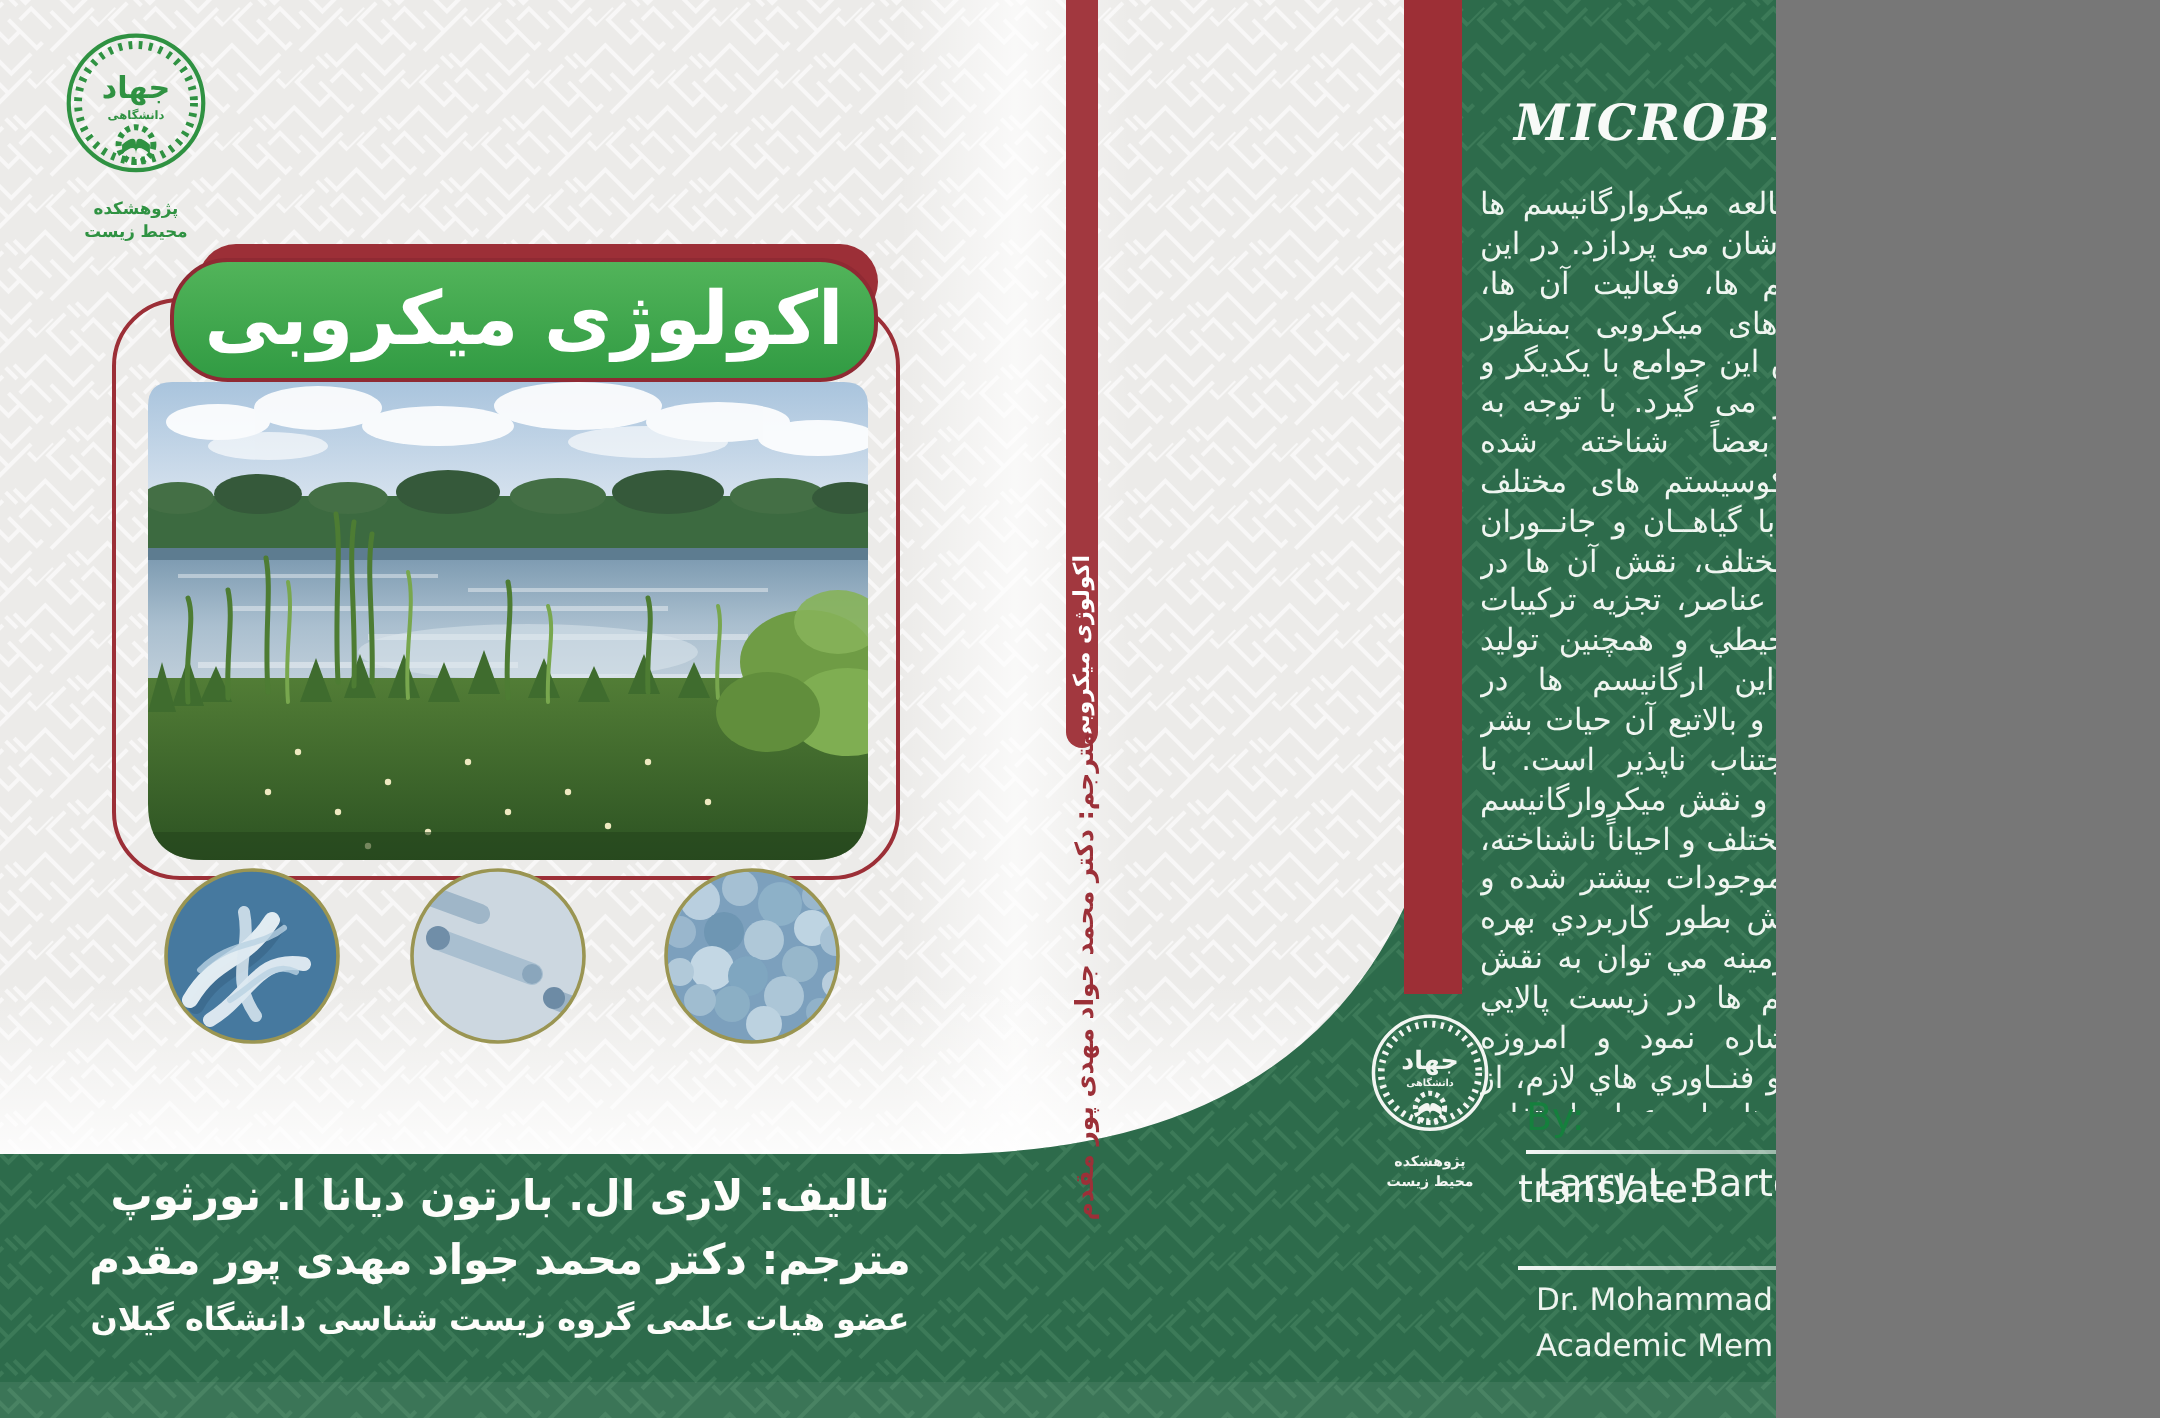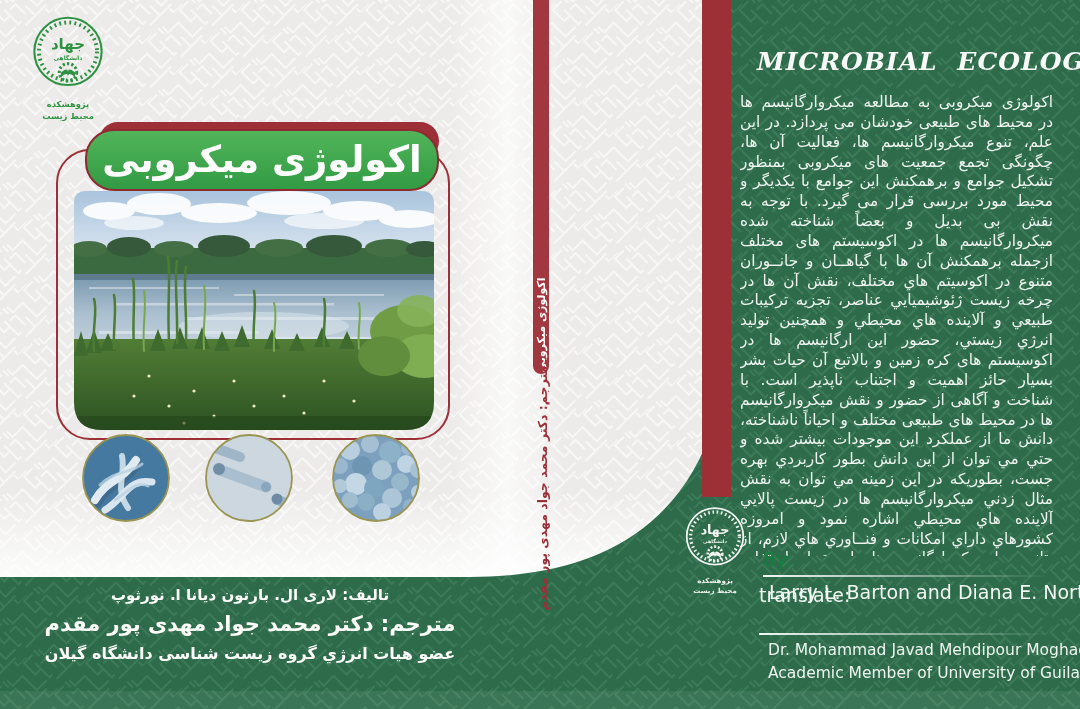--- a/index.html
+++ b/index.html
@@ -1,34 +1,34 @@
 <!DOCTYPE html>
 <html lang="fa"><head>
 <meta charset="utf-8">
 <style>
   html,body{margin:0;padding:0;background:#777;}
-  #canvas{position:relative;width:1080px;height:709px;overflow:hidden;
+  #canvas{position:relative;width:888px;height:709px;overflow:hidden;
           background:#ecebe9;font-family:"DejaVu Sans",sans-serif;}
   .abs{position:absolute;}
   svg text{font-family:"DejaVu Sans",sans-serif;}
 
   
   .front-frame{left:56px;top:149px;width:390px;height:287px;
                border:2.5px solid #9c2f37;border-radius:34px;}
   .banner-shadow{left:99px;top:122px;width:340px;height:38px;
                  background:#9c2f37;border-radius:19px;}
   .banner{left:85px;top:129px;width:350px;height:58px;border-radius:29px;
           background:linear-gradient(#52b45a,#319b43);
           border:2px solid #8f2a33;display:flex;align-items:center;justify-content:center;}
   .banner span{direction:rtl;color:#ffffff;font-weight:bold;font-size:37px;
                line-height:50px;white-space:nowrap;}
   .photo-svg{left:74px;top:191px;}
   .circles-svg{left:70px;top:430px;}
   .front-credits{left:30px;top:586px;width:440px;text-align:center;direction:rtl;color:#fdfdfa;}
-  .front-credits .l1{font-size:15px;font-weight:bold;margin-bottom:8px;white-space:nowrap;}
+  .front-credits .l1{font-size:21px;font-weight:bold;margin-bottom:8px;white-space:nowrap;}
   .front-credits .l2{font-size:21px;font-weight:bold;margin-bottom:8px;white-space:nowrap;}
   .front-credits .l3{font-size:16px;font-weight:bold;white-space:nowrap;}
 
   
   .spine-capsule{left:533px;top:0;width:16px;height:374px;background:#a2383f;
                  border-radius:0 0 8px 8px;}
   .spine-title{left:541px;top:325px;transform:translate(-50%,-50%) rotate(-90deg);
                white-space:nowrap;direction:rtl;color:#ffffff;font-size:11px;font-weight:bold;}
   .spine-translator{left:542px;top:488px;transform:translate(-50%,-50%) rotate(-90deg);
                white-space:nowrap;direction:rtl;color:#9c3038;font-size:12.5px;font-weight:bold;}
@@ -277,21 +277,21 @@
         <circle cx="348" cy="62" r="7" fill="#bed2e0"></circle>
           <circle cx="264" cy="24" r="7" fill="#8aadc6"></circle>
       </g>
       <circle cx="306" cy="48" r="43" fill="none" stroke="#9a9552" stroke-width="1.8"></circle>
     </g>
   </svg>
 
   <div class="abs front-credits">
     <div class="l1">تالیف: لاری ال. بارتون  دیانا ا. نورثوپ</div>
     <div class="l2">مترجم: دکتر محمد جواد مهدی پور مقدم</div>
-    <div class="l3">عضو هیات انرژي گروه زیست شناسی دانشگاه گیلان</div>
+    <div class="l3">عضو هیات علمی گروه زیست شناسی دانشگاه گیلان</div>
   </div>
 
   <div class="abs spine-capsule"></div>
   <div class="abs spine-title">اکولوژی میکروبی</div>
   <div class="abs spine-translator">مترجم:  دکتر محمد جواد مهدی پور مقدم</div>
 
   <div class="abs back-title">MICROBIAL ECOLOGY</div>
   <div class="abs back-summary">اکولوژی میکروبی به مطالعه میکروارگانیسم ها در محیط های طبیعی خودشان می پردازد. در این علم، تنوع میکروارگانیسم ها، فعالیت آن ها، چگونگی تجمع جمعیت های میکروبی بمنظور تشکیل جوامع و برهمکنش این جوامع با یکدیگر و محیط مورد بررسی قرار می گیرد. با توجه به نقش بی بدیل و بعضاً شناخته شده میکروارگانیسم ها در اکوسیستم های مختلف ازجمله برهمکنش آن ها با گیاهــان و جانــوران متنوع در اکوسیتم هاي مختلف، نقش آن ها در چرخه زیست ژئوشیمیايي عناصر، تجزیه ترکیبات طبیعي و آلاینده هاي محیطي و همچنین تولید انرژي زیستي، حضور این ارگانیسم ها در اکوسیستم های کره زمین و بالاتبع آن حیات بشر بسیار حائز اهمیت و اجتناب ناپذیر است. با شناخت و آگاهی از حضور و نقش میکروارگانیسم ها در محیط های طبیعی مختلف و احیاناً ناشناخته، دانش ما از عملکرد این موجودات بیشتر شده و حتي مي توان از این دانش بطور کاربردي بهره جست، بطوریکه در این زمینه مي توان به نقش مثال زدني میکروارگانیسم ها در زیست پالايي آلاینده هاي محیطي اشاره نمود و امروزه کشورهاي داراي امکانات و فنــاوري هاي لازم، از پتانسیــــل میکروارگانیسم ها بطور عملي استفاده مي کنند.</div>
 
   <svg class="abs logo-back logo-white" width="78" height="106" viewBox="0 0 80 100">

